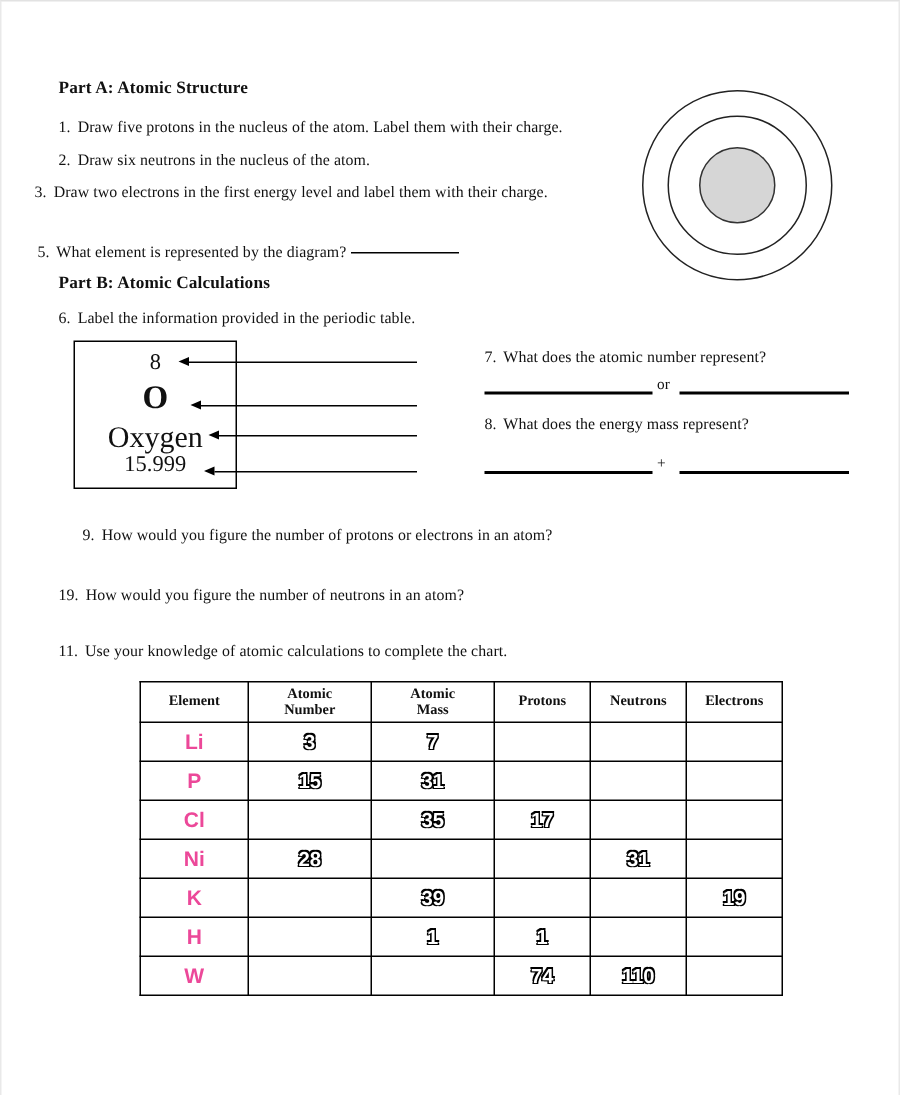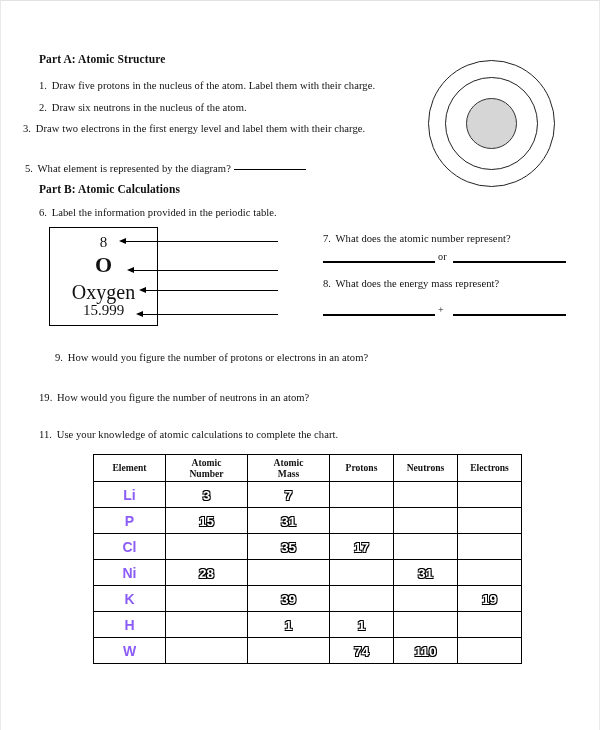--- a/index.html
+++ b/index.html
@@ -120,21 +120,21 @@
     font-weight: bold;
     font-size: 9.6px;
     line-height: 11.5px;
     height: 26px;
   }
   .chart td { height: 25px; }
   .sym {
     font-family: "Liberation Sans", "DejaVu Sans", sans-serif;
     font-weight: bold;
     font-size: 14px;
-    color: #8b5cf6;
+    color: #ec4899;
   }
   .val {
     font-family: "Liberation Sans", "DejaVu Sans", sans-serif;
     font-weight: bold;
     font-size: 13.5px;
     color: #ffffff;
     -webkit-text-stroke: 1.1px #000;
     paint-order: stroke fill;
     text-shadow:
       -1px -1px 0 #000,  1px -1px 0 #000,

